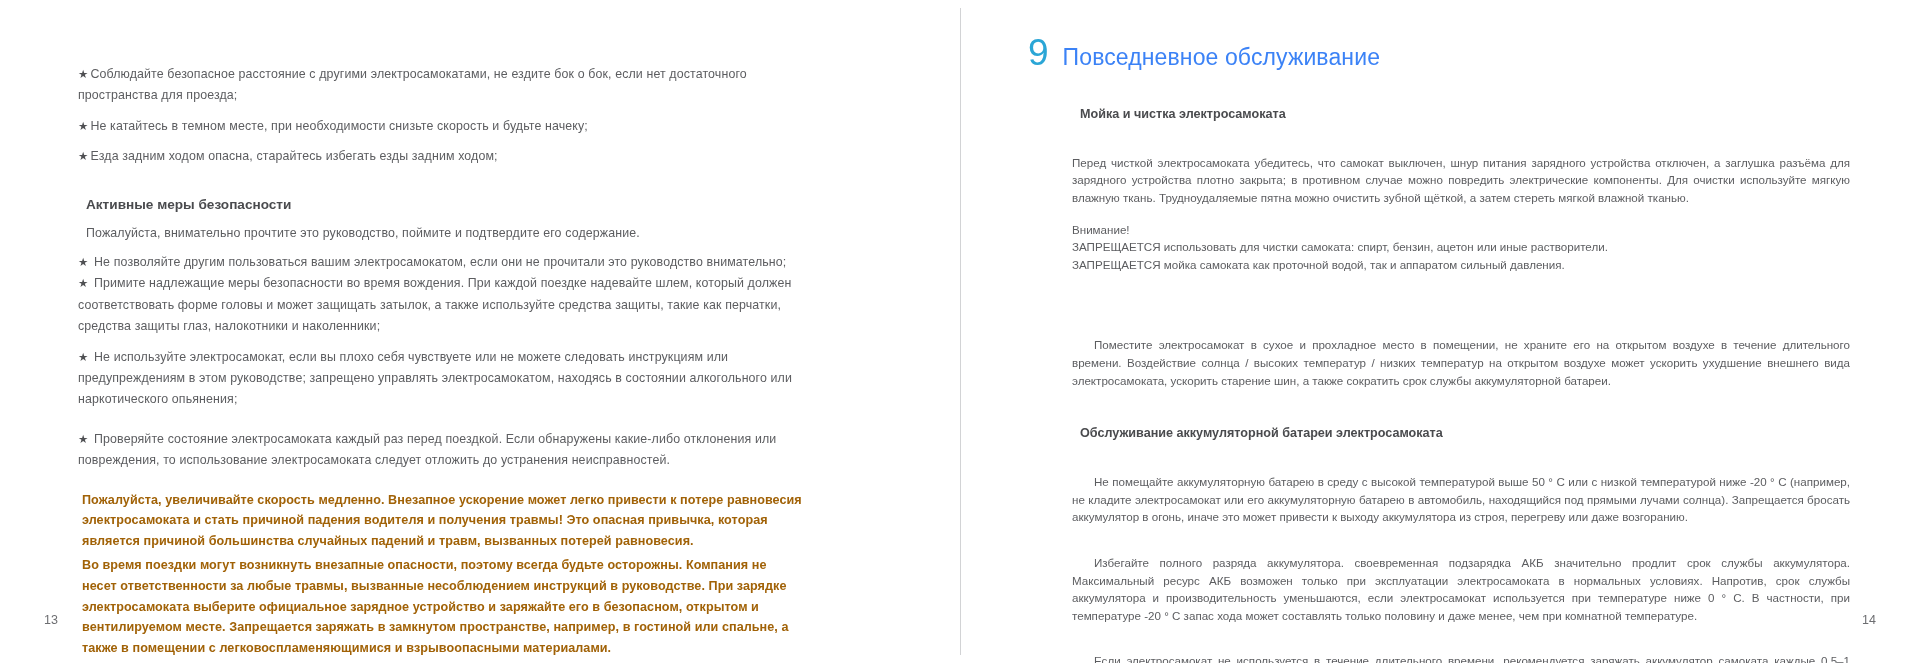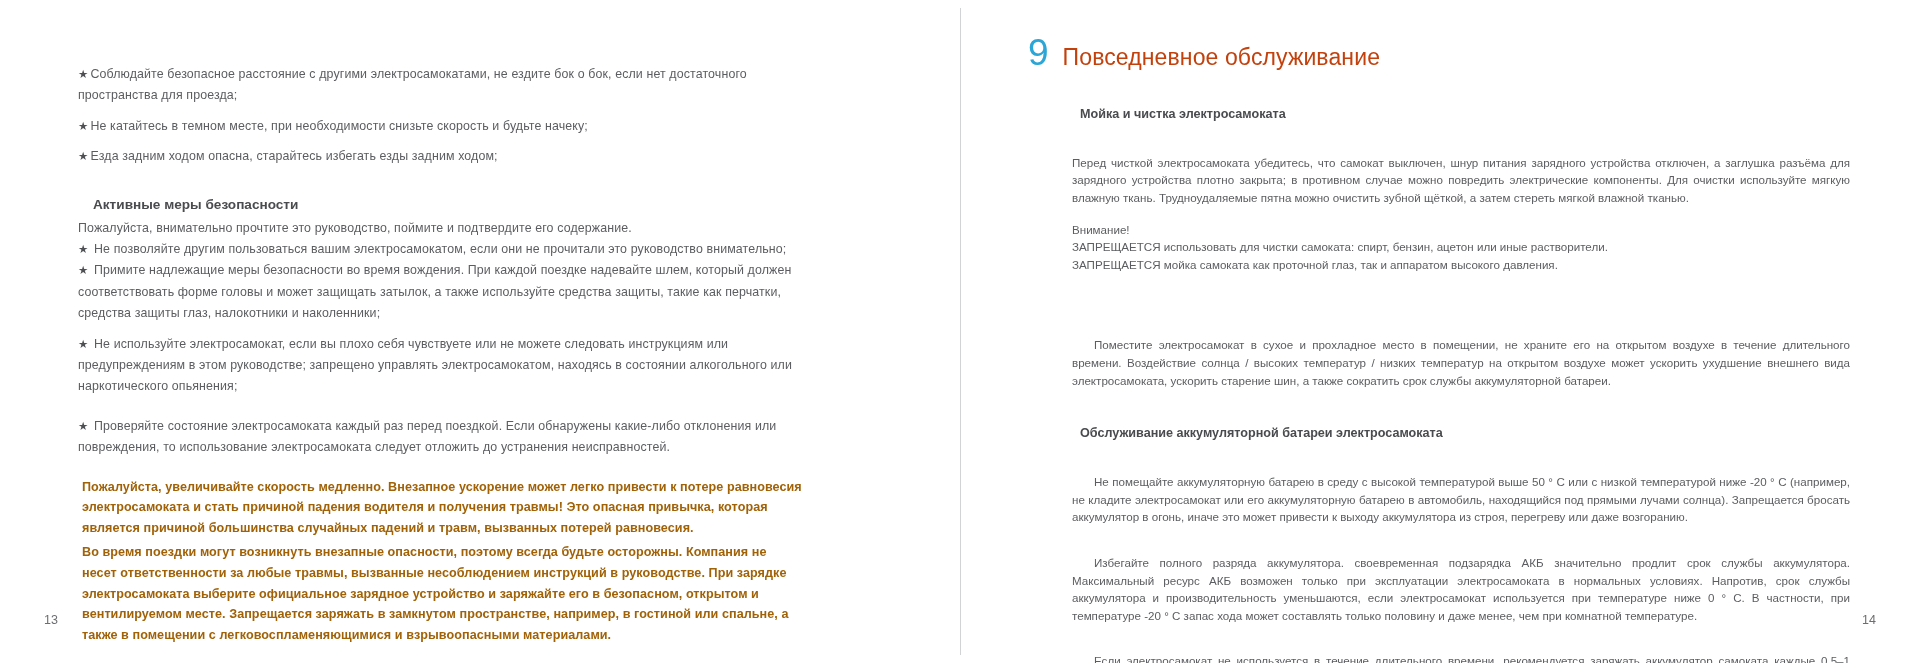--- a/index.html
+++ b/index.html
@@ -55,21 +55,21 @@
     left: 68px;   
     top: 28px;
     width: 822px;
   }
 
   
   .l-para {
     font-size: 12.4px;
     line-height: 21.4px;
     color: #5c5d60;
-    margin: 0;
+    margin: 8px;
     letter-spacing: 0.01em;
   }
   .l-bullet {
     font-size: 12.4px;
     line-height: 21.4px;
     color: #5c5d60;
     margin: 0;
     letter-spacing: 0.01em;
   }
   .star {
@@ -79,21 +79,21 @@
   }
   .gap-sm { height: 9px; }
   .gap-md { height: 27px; }
   .gap-lg { height: 14px; }
 
   .l-heading {
     font-size: 13.6px;
     font-weight: bold;
     color: #4a4b4e;
     line-height: 20px;
-    margin: 0 0 3px 15px;
+    margin: 0 0 3px 8px;
   }
 
   .warn {
     color: #a16207;
     font-weight: bold;
     font-size: 12.6px;
     line-height: 20.6px;
     margin: 4px;
     letter-spacing: 0.005em;
   }
@@ -108,21 +108,21 @@
   }
   .chapter-num {
     font-size: 37px;
     line-height: 37px;
     color: #2ba6d6;
     font-weight: normal;
   }
   .chapter-title {
     font-size: 23px;
     line-height: 28px;
-    color: #c2410c;
+    color: #3b82f6;
     font-weight: normal;
     letter-spacing: 0.005em;
     text-align: right;
   }
 
   .r-body { margin-left: 44px; width: 778px; }
 
   .r-heading {
     font-size: 12.6px;
     font-weight: bold;
@@ -210,21 +210,21 @@
       </div>
 
       <div class="r-body">
 
         <h3 class="r-heading">Мойка и чистка электросамоката</h3>
         <div class="rgap-md"></div>
         <p class="r-para">Перед чисткой электросамоката убедитесь, что самокат выключен, шнур питания зарядного устройства отключен, а заглушка разъёма для зарядного устройства плотно закрыта; в противном случае можно повредить электрические компоненты. Для очистки используйте мягкую влажную ткань. Трудноудаляемые пятна можно очистить зубной щёткой, а затем стереть мягкой влажной тканью.</p>
         <div class="rgap-sm"></div>
         <p class="r-para plain">Внимание!</p>
         <p class="r-para plain">ЗАПРЕЩАЕТСЯ использовать для чистки самоката: спирт, бензин, ацетон или иные растворители.</p>
-        <p class="r-para plain">ЗАПРЕЩАЕТСЯ мойка самоката как проточной глаз, так и аппаратом высокого давления.</p>
+        <p class="r-para plain">ЗАПРЕЩАЕТСЯ мойка самоката как проточной водой, так и аппаратом сильный давления.</p>
 
         <div class="rgap-lg"></div>
 
         <div class="rgap-md"></div>
         <p class="r-para indent">Поместите электросамокат в сухое и прохладное место в помещении, не храните его на открытом воздухе в течение длительного времени. Воздействие солнца / высоких температур / низких температур на открытом воздухе может ускорить ухудшение внешнего вида электросамоката, ускорить старение шин, а также сократить срок службы аккумуляторной батареи.</p>
 
         <div class="rgap-lg"></div>
 
         <h3 class="r-heading">Обслуживание аккумуляторной батареи электросамоката</h3>
         <div class="rgap-xs"></div>

